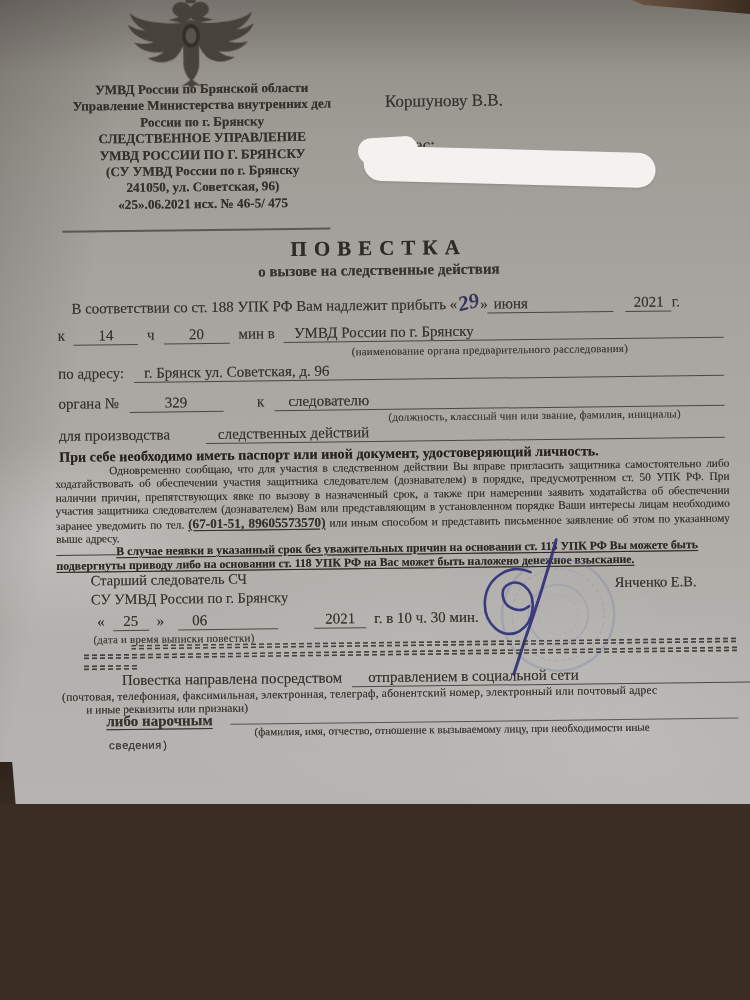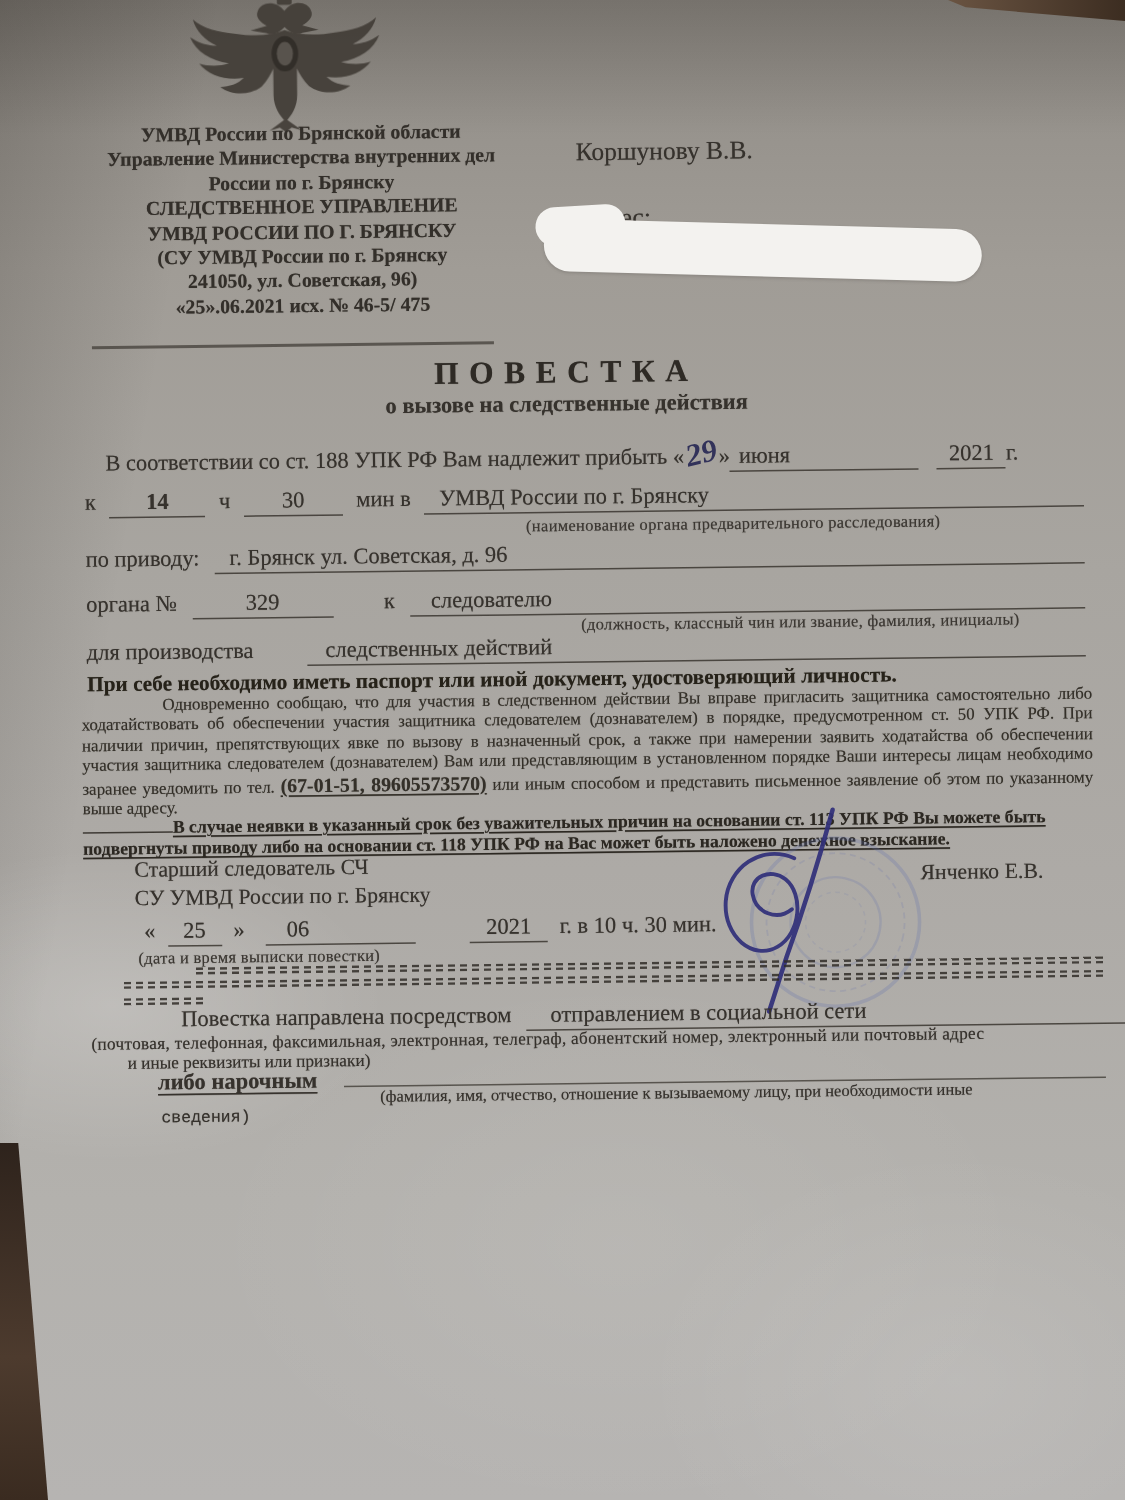--- a/index.html
+++ b/index.html
@@ -2,21 +2,21 @@
 <html><head>
 <meta charset="utf-8">
 <style>
   html,body{margin:0;padding:0;}
   body{
     width:750px;height:1000px;overflow:hidden;
     background:#3a2d23;
     font-family:"Liberation Serif", serif;
     position:relative;
   }
-  .photo{position:relative;width:750px;height:1000px;overflow:hidden;}
+  .photo{position:relative;width:750px;height:804px;overflow:hidden;}
   
   .paper{
     position:absolute;inset:0;
     background:
       radial-gradient(ellipse 260px 150px at 10% 67%, rgba(255,255,255,.20), transparent 70%),
       radial-gradient(ellipse 300px 220px at 85% 92%, rgba(255,255,255,.10), transparent 70%),
       radial-gradient(ellipse 400px 260px at 55% 83%, rgba(255,255,255,.07), transparent 70%),
       linear-gradient(100deg, rgba(25,20,15,.20), transparent 16%),
       linear-gradient(180deg, rgba(30,25,20,.22), transparent 9%),
       linear-gradient(180deg, #8f8b85 0%, #a09c96 18%, #a8a5a0 38%, #adaaa6 58%, #b3b1ad 80%, #b6b4b2 100%);
@@ -148,30 +148,30 @@
       <span>В соответствии со ст. 188 УПК РФ Вам надлежит прибыть «</span>
         <span class="hand">29</span>
         <span>»</span>
       <span class="uline ti6" style="width:126px;">июня</span>
       <span class="uline center" style="width:46px;margin-left:12px;">2021</span>
       <span>г.</span>
     </div>
 
     <div class="abs frow row2">
       <span>к</span>
-      <span class="uline center" style="width:64px;font-weight:bold;">14</span>
+      <span class="uline center" style="width:64px;">14</span>
       <span>ч</span>
-      <span class="uline center" style="width:66px;">30</span>
+      <span class="uline center" style="width:66px;">20</span>
       <span>мин в</span>
       <span class="uline vfill ti10">УМВД России по г. Брянску</span>
     </div>
     <div class="abs caption center row2cap">(наименование  органа предварительного расследования)</div>
 
     <div class="abs frow row3">
-      <span>по приводу:</span>
+      <span>по адресу:</span>
       <span class="uline vfill ti10">г. Брянск ул. Советская, д. 96</span>
     </div>
 
     <div class="abs frow row4">
       <span>органа №</span>
       <span class="uline center" style="width:94px;">329</span>
       <span style="margin-left:24px;">к</span>
       <span class="uline vfill ti14">следователю</span>
     </div>
     <div class="abs caption center row4cap">(должность, классный чин или звание, фамилия, инициалы)</div>

